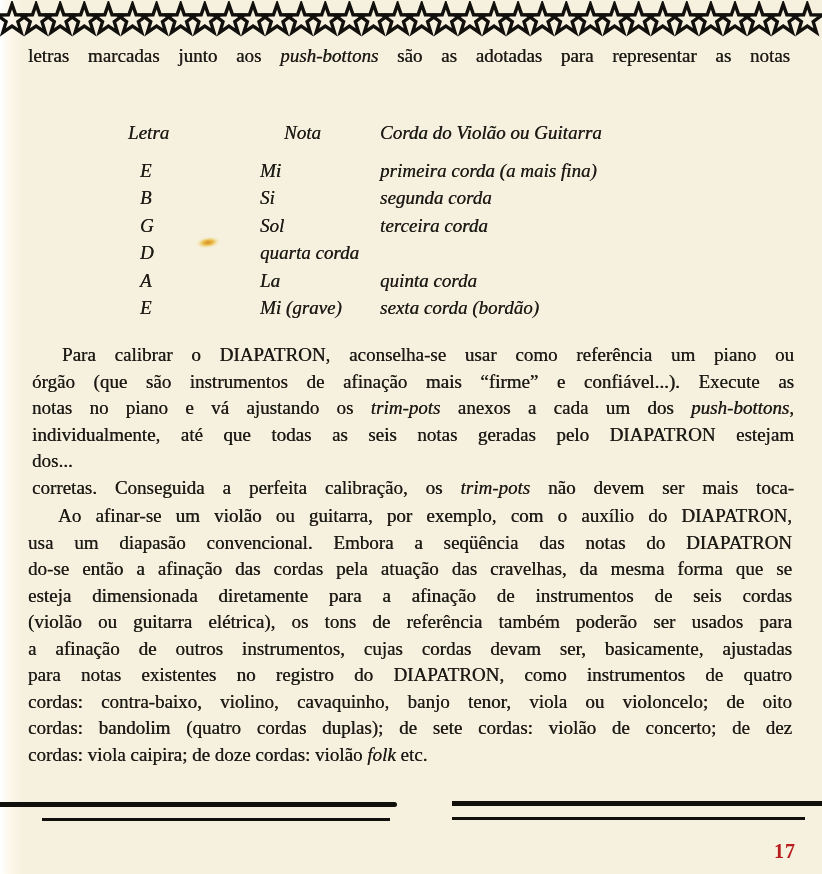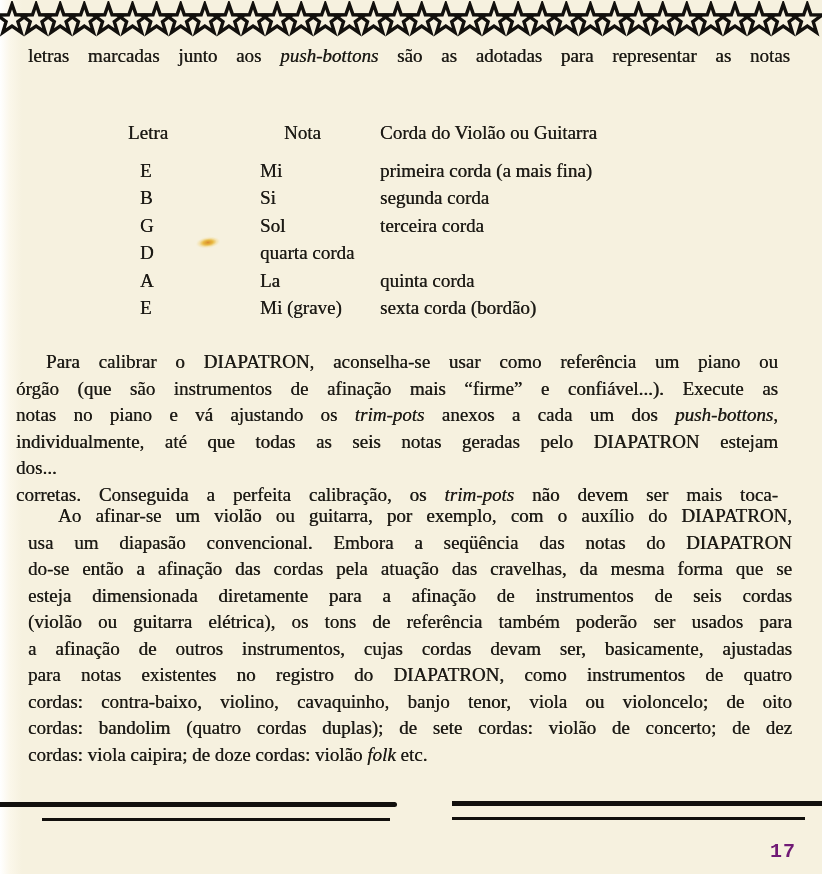--- a/index.html
+++ b/index.html
@@ -19,48 +19,48 @@
   .star-border{position:absolute;left:0;top:1px;width:822px;height:37px;display:block;}
   .para{
     position:absolute;
     font-size:19px;
     line-height:26.5px;
     text-shadow:0.35px 0.2px 0 rgba(25,22,16,0.85);
   }
   .line{white-space:normal;}
   .line.j{text-align:justify;text-align-last:justify;}
   .intro{top:43px;left:28px;width:762px;}
-  .para2{top:342px;left:16px;width:762px;margin-top:7px;}
+  .para2{top:342px;left:32px;width:762px;}
   .para3{top:503px;left:28px;width:764px;}
   .tbl{
     position:absolute;top:121px;left:128px;width:580px;
     font-size:19px;
     text-shadow:0.35px 0.2px 0 rgba(25,22,16,0.85);
   }
-  .tr{display:grid;grid-template-columns:132px 120px 1fr;height:27.4px;line-height:27.4px;}
+  .tr{display:grid;grid-template-columns:132px 120px 1fr;height:27.4px;line-height:27.4px;font-style:italic;}
   .tr.header{height:36px;line-height:24px;}
   .td{overflow:visible;white-space:nowrap;}
   .td.letter{padding-left:12px;}
   .td.nota-header{padding-left:24px;}
   .smudge{
     position:absolute;left:196px;top:237px;width:24px;height:11px;
     border-radius:50%;
     background:radial-gradient(closest-side,#d98a2e 0%,#e8b83e 40%,rgba(238,200,90,0.35) 72%,rgba(238,200,90,0) 100%);
     transform:rotate(-8deg);
     filter:blur(0.4px);
   }
   .rule{position:absolute;background:#12100d;}
   .rule-left-thick{left:0;top:802px;width:397px;height:5px;border-radius:0 3px 3px 0;}
   .rule-left-thin{left:42px;top:818px;width:348px;height:3px;}
   .rule-right-thick{left:452px;top:801px;width:370px;height:5px;}
   .rule-right-thin{left:452px;top:817px;width:353px;height:3px;}
   .pageno{
     position:absolute;right:26px;top:840px;
-    font-family:Liberation Mono, monospace;
-    font-size:20px;font-weight:bold;color:#701a75;
+    font-family:Liberation Serif, serif;
+    font-size:20px;font-weight:bold;color:#b91c1c;
     letter-spacing:1px;
   }
   i{font-style:italic;text-align:right;}
 </style>
 </head>
 <body>
 
 <div class="page">
 
   <div class="edge-fade"></div>

